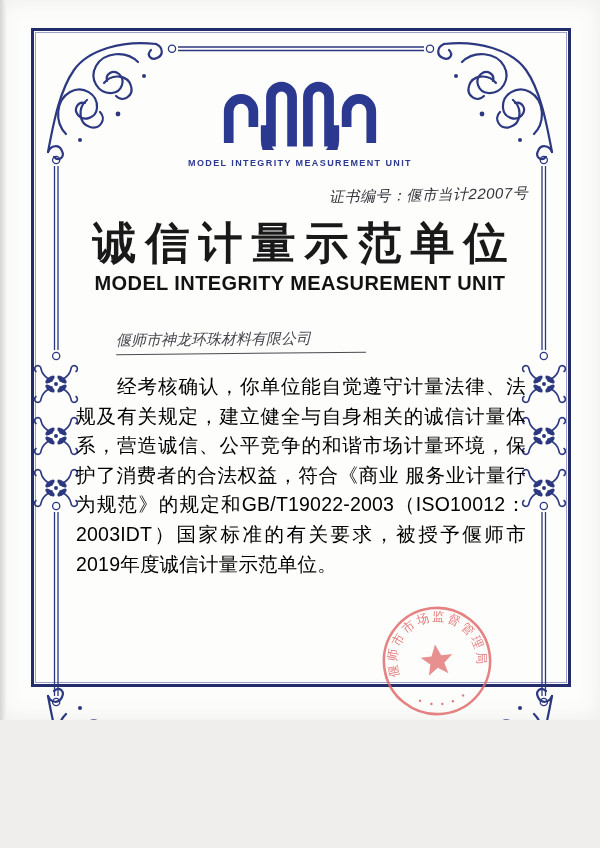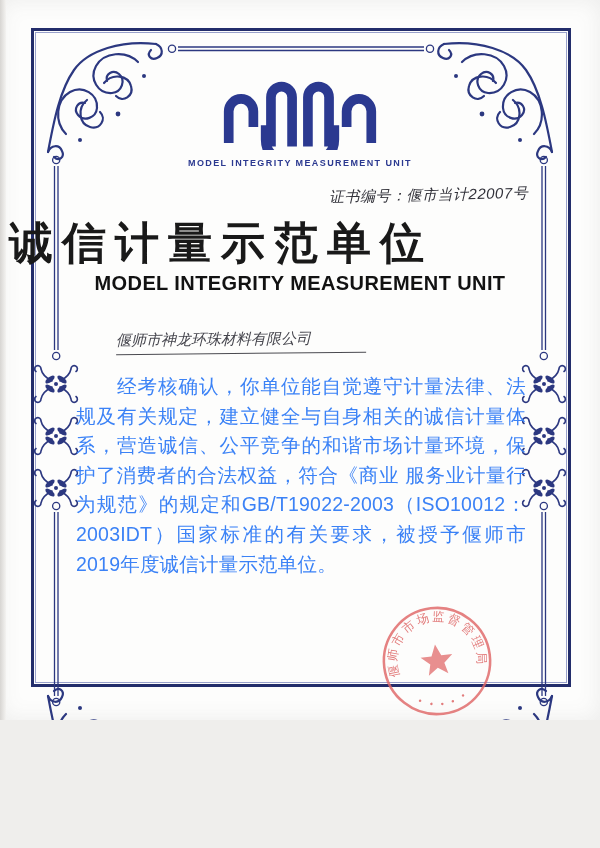--- a/index.html
+++ b/index.html
@@ -25,39 +25,39 @@
   .logo-caption{
     margin-top:4px;font-size:9px;font-weight:bold;color:#2b3990;
     letter-spacing:1.4px;
   }
   .cert-no{
     position:absolute;right:72px;top:186px;
     font-size:15px;color:#33333b;font-style:italic;
     transform:rotate(-1.2deg);letter-spacing:.5px;white-space:nowrap;
   }
   .title-zh{
-    position:absolute;left:0;top:214px;width:600px;text-align:left;
+    position:absolute;left:0;top:214px;width:600px;text-align:center;
     font-family:"Liberation Serif","DejaVu Serif",serif;
     font-size:44px;font-weight:900;color:#191919;letter-spacing:9px;
     text-indent:9px;white-space:nowrap;
   }
   .title-en{
     position:absolute;left:0;top:272px;width:600px;text-align:center;
     font-size:20px;font-weight:bold;color:#121212;letter-spacing:.4px;
     white-space:nowrap;
   }
   .company{
     position:absolute;left:116px;top:330px;width:250px;
     font-size:15px;color:#45454d;font-style:italic;
     transform:rotate(-.6deg);white-space:nowrap;
     padding-bottom:4px;border-bottom:1.6px solid #4a4a50;
   }
   .body-text{
     position:absolute;left:76px;top:372px;width:450px;
-    font-size:19.5px;line-height:29.6px;color:#3b82f6;
+    font-size:19.5px;line-height:29.6px;color:#000000;
     text-align:justify;text-justify:inter-character;
     text-indent:2.1em;letter-spacing:.2px;
   }
   .issuer-label{
     position:absolute;left:298px;top:650px;
     font-size:16px;color:#2d2d2d;font-weight:600;letter-spacing:1.5px;
     white-space:nowrap;
   }
   .seal{position:absolute;left:378px;top:602px;transform:rotate(-7deg);opacity:.82;}
   .org-name{

